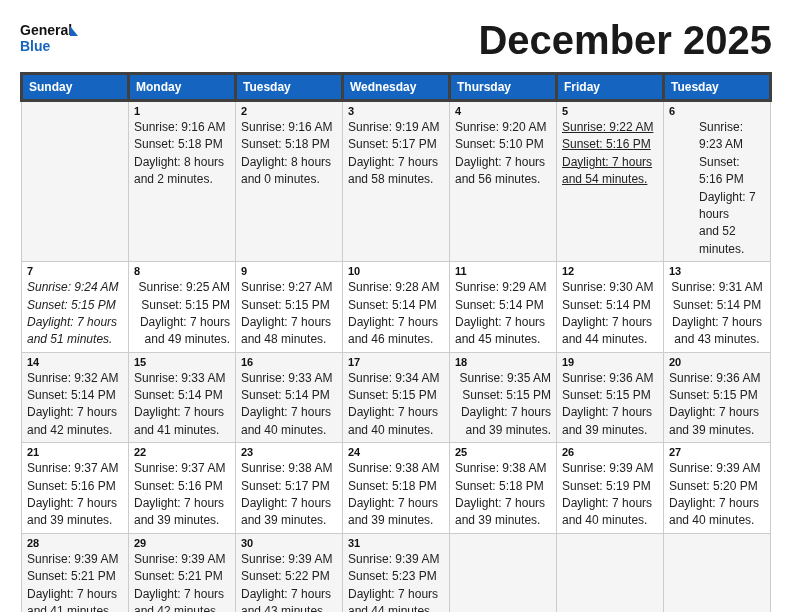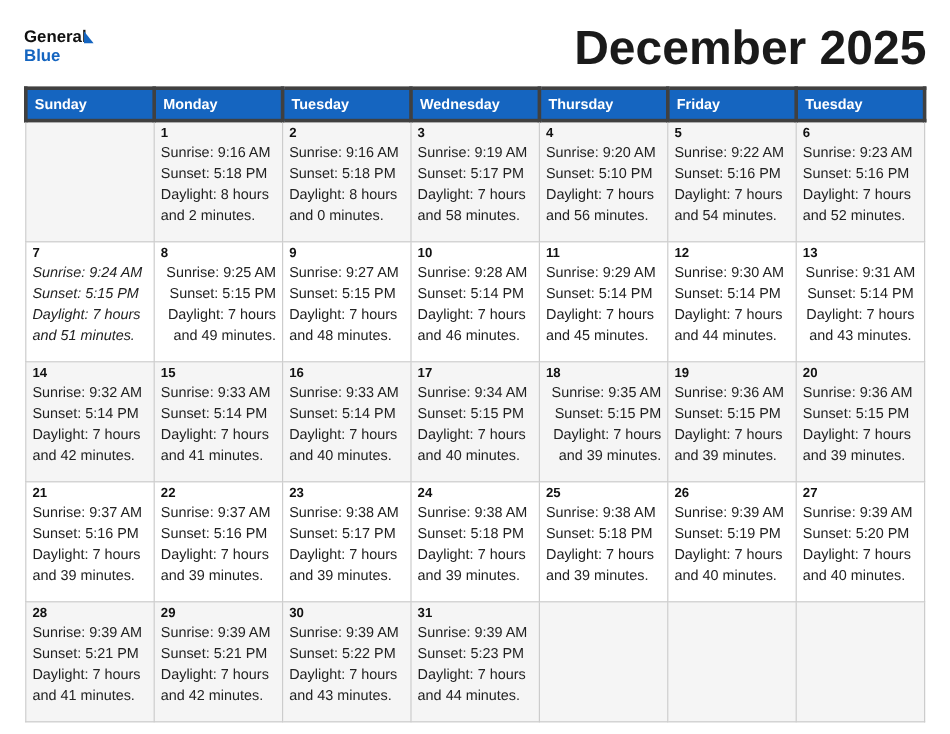--- a/index.html
+++ b/index.html
@@ -138,28 +138,28 @@
           </td>
           <td>
             <span class="day-num">4</span>
             <div class="cell-text" style="white-space: pre-line;">Sunrise: 9:20 AM
 Sunset: 5:10 PM
 Daylight: 7 hours
 and 56 minutes.</div>
           </td>
           <td>
             <span class="day-num">5</span>
-            <div class="cell-text" style="white-space: pre-line;">Sunrise: 9:22 AM
+            <div class="cell-text" style="white-space: pre-line; text-decoration: underline;">Sunrise: 9:22 AM
 Sunset: 5:16 PM
 Daylight: 7 hours
 and 54 minutes.</div>
           </td>
           <td>
             <span class="day-num">6</span>
-            <div class="cell-text" style="white-space: pre-line;">Sunrise: 9:23 AM
+            <div class="cell-text" style="white-space: pre-line; margin-left: 30px;">Sunrise: 9:23 AM
 Sunset: 5:16 PM
 Daylight: 7 hours
 and 52 minutes.</div>
           </td>
         </tr>
         <tr>
           <td>
             <span class="day-num">7</span>
             <div class="cell-text" style="white-space: pre-line; font-style: italic;">Sunrise: 9:24 AM
 Sunset: 5:15 PM

